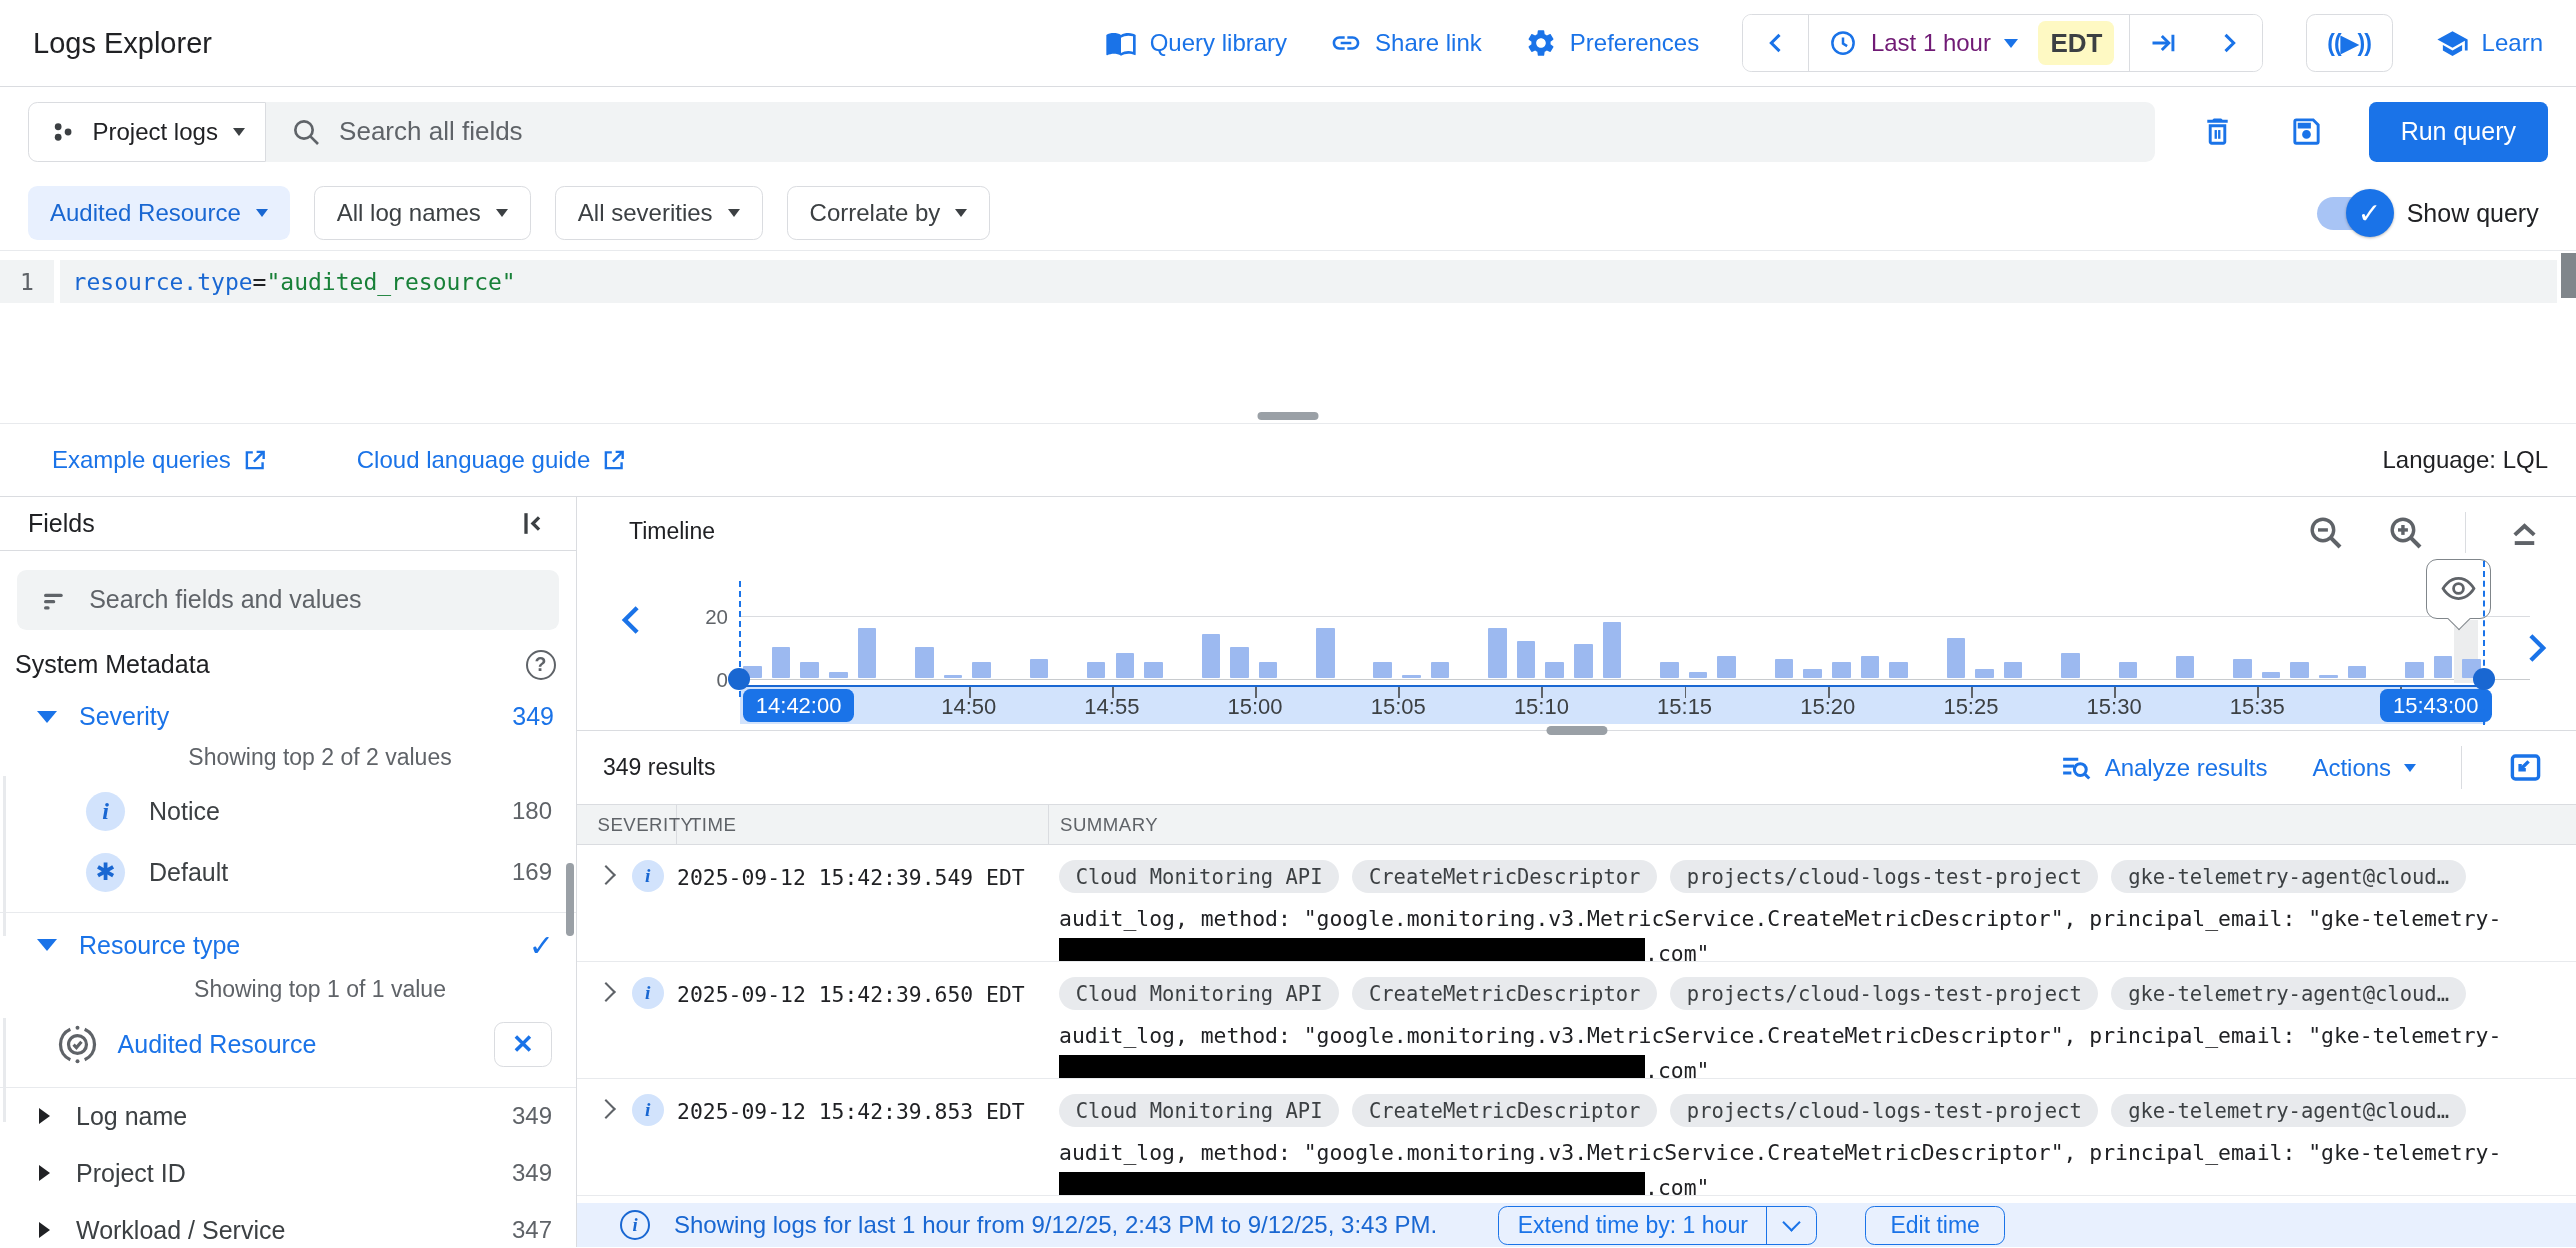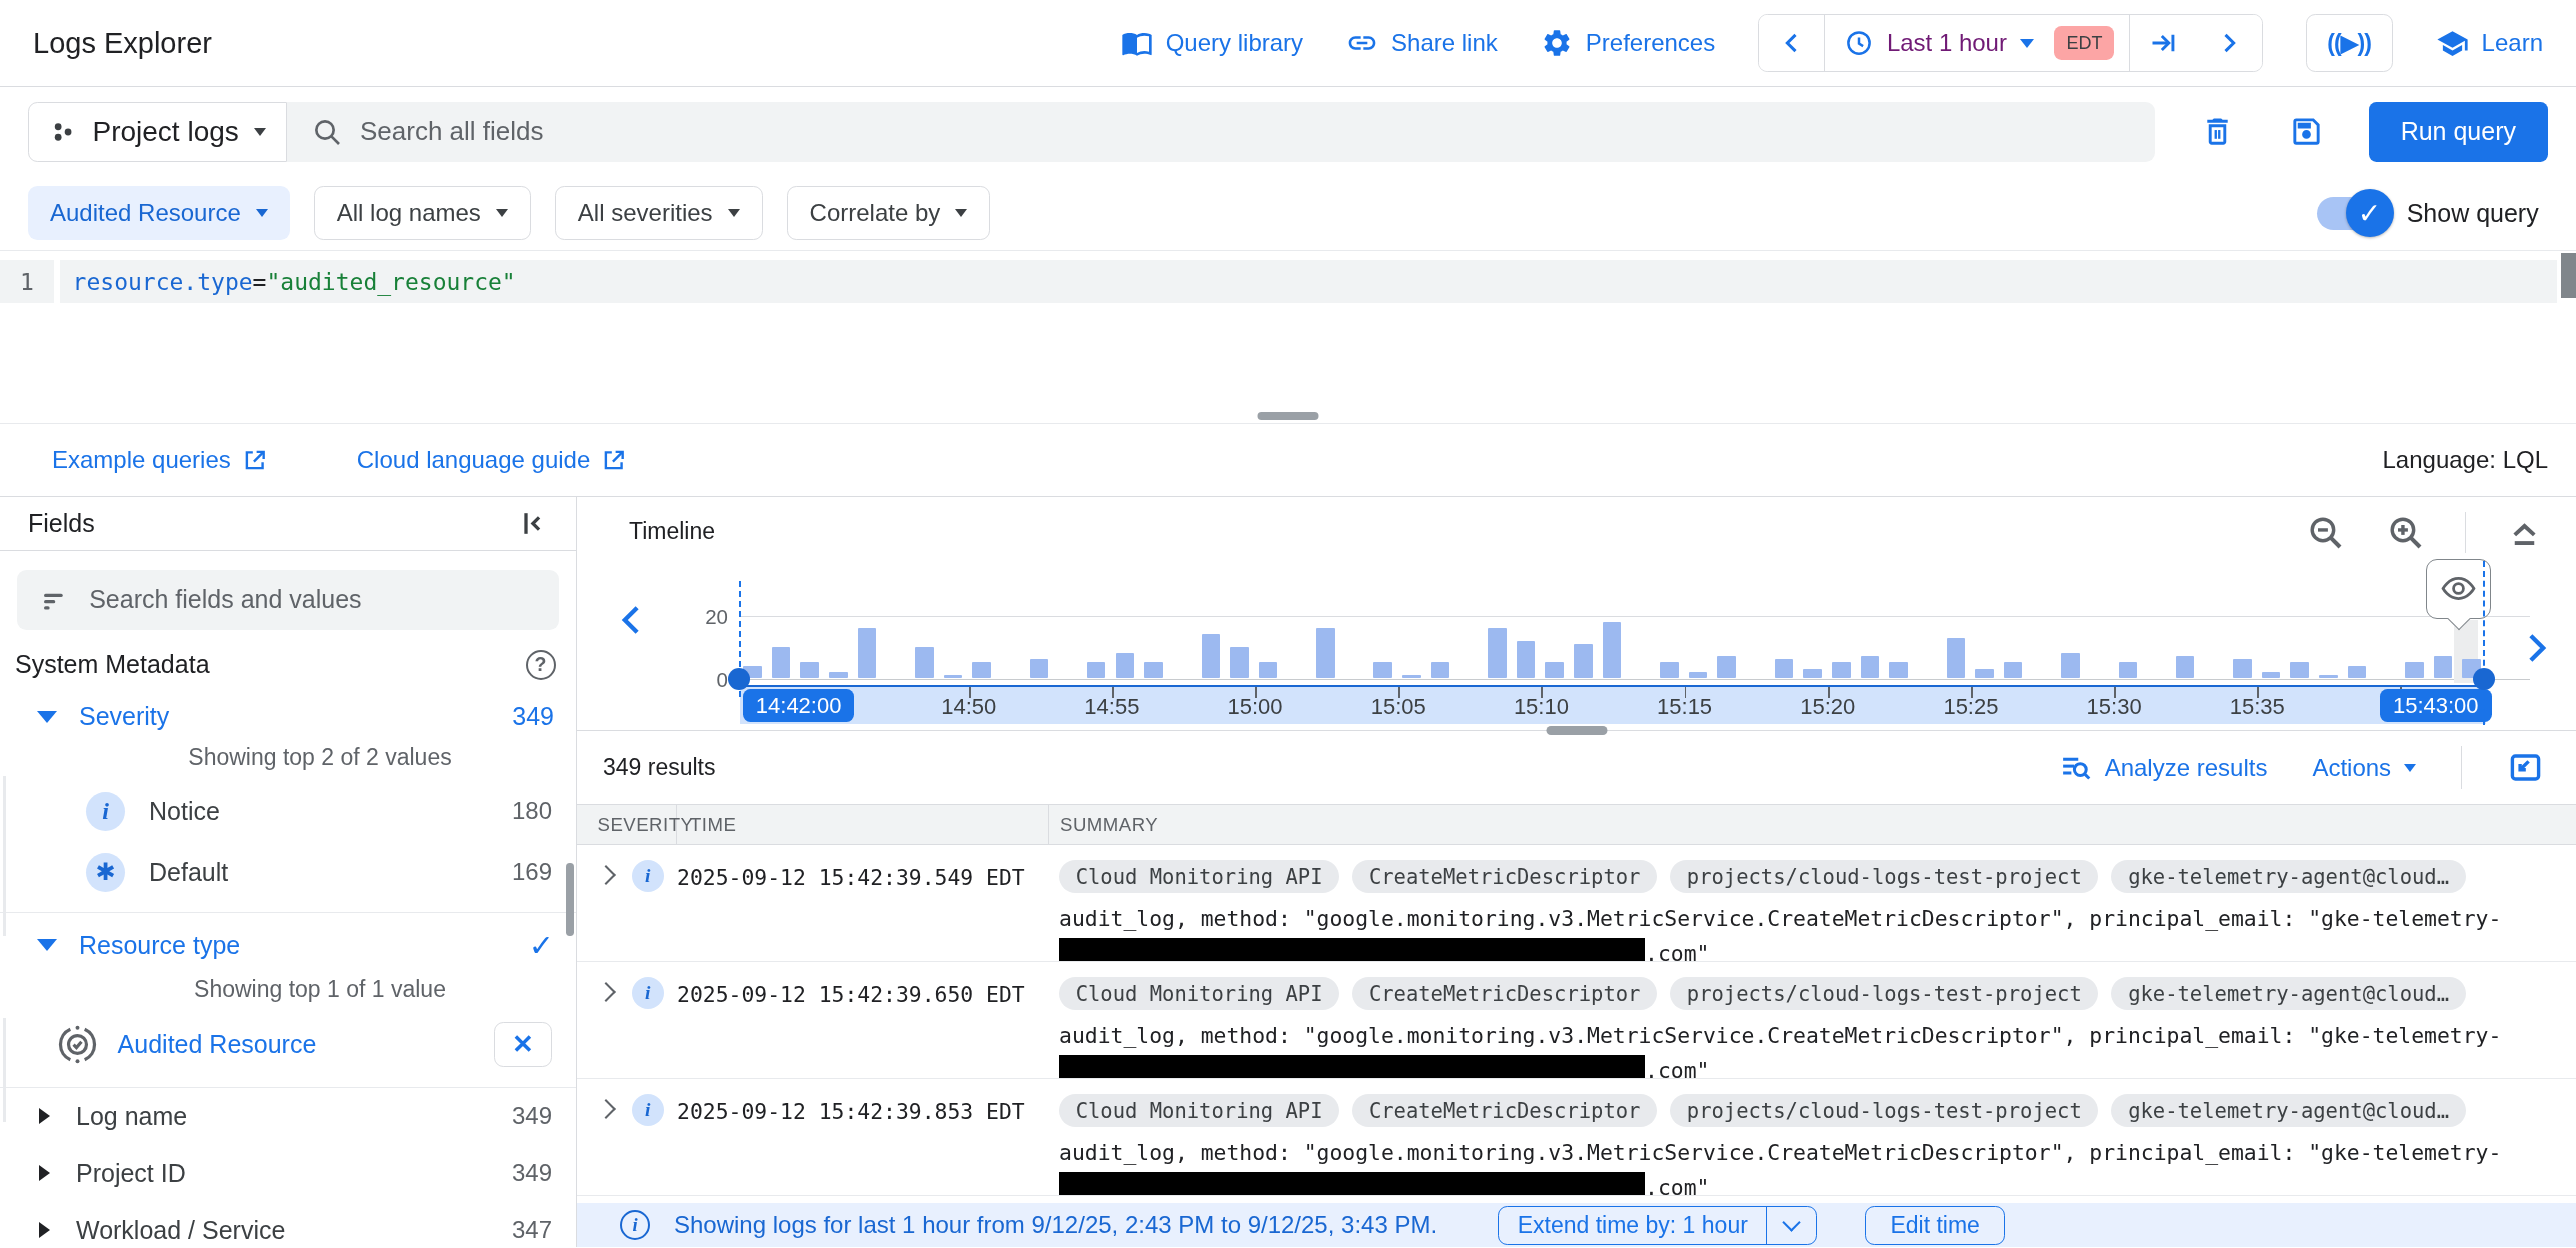--- a/index.html
+++ b/index.html
@@ -9,27 +9,27 @@
   svg { display:block; }
 
   
   .topbar { height:87px; border-bottom:0.9px solid #dadce0; display:flex; align-items:center; padding:0 33px; }
   .page-title { font-size:29px; color:#202124; }
   .topbar-right { margin-left:auto; display:flex; align-items:center; gap:43px; }
   .toplink { display:flex; align-items:center; gap:13px; color:#1a73e8; font-size:24px; font-weight:500; cursor:pointer; }
   .time-group { display:flex; align-items:center; border:0.9px solid #dadce0; border-radius:9.3px; height:58px; overflow:hidden; }
   .tg-btn { display:flex; align-items:center; gap:13px; padding:0 18.6px; height:100%; color:#701a75; font-size:24px; font-weight:500; cursor:pointer; background:#fff; border:none; }
   .tg-divider { width:0.9px; height:100%; background:#dadce0; }
-  .tz-badge { background:#fca5a5; color:#3c4043; border-radius:7.4px; padding:6.5px 12px; font-size:18px; font-weight:400; margin:0 15px 0 1.9px; }
+  .tz-badge { background:#fef9c3; color:#3c4043; border-radius:7.4px; padding:6.5px 12px; font-size:26px; font-weight:700; margin:0 15px 0 1.9px; }
   .caret-down { width:0; height:0; border-left:7.4px solid transparent; border-right:7.4px solid transparent; border-top:9.3px solid currentColor; display:inline-block; }
   .stream-btn { border:0.9px solid #dadce0; background:#fff; border-radius:9.3px; height:58px; width:87px; display:flex; align-items:center; justify-content:center; color:#1a73e8; font-size:23px; font-weight:700; cursor:pointer; letter-spacing:-0.9px; }
 
   
   .querybar { height:89px; display:flex; align-items:center; padding:0 28px; }
-  .scope-btn { height:60px; background:#fff; border:0.9px solid #dadce0; border-radius:9.3px 0 0 9.3px; padding:0 20.5px; font-size:28px; font-weight:500; color:#202124; display:flex; gap:15px; align-items:center; cursor:pointer; }
+  .scope-btn { height:60px; background:#fff; border:0.9px solid #dadce0; border-radius:9.3px 0 0 9.3px; padding:0 20.5px; font-size:24px; font-weight:500; color:#202124; display:flex; gap:15px; align-items:center; cursor:pointer; }
   .scope-btn .caret-down { border-top-color:#3c4043; border-left-width:6.5px; border-right-width:6.5px; border-top-width:8.4px; }
   .searchfield { flex:1; height:60px; background:#f1f3f4; border-radius:0 9.3px 9.3px 0; display:flex; align-items:center; padding:0 24px; gap:16.7px; color:#5f6368; font-size:26px; cursor:text; }
   .iconbtn { background:none; border:none; cursor:pointer; padding:0; }
   .qb-trash { margin-left:45px; }
   .qb-save { margin-left:54px; }
   .run-btn { margin-left:45px; background:#1a73e8; color:#fff; font-size:25px; font-weight:500; height:60px; padding:0 32px; border:none; border-radius:7.4px; cursor:pointer; }
 
   
   .chipsrow { height:74px; display:flex; align-items:center; padding:0 28px; gap:24px; }
   .chip { height:54px; border-radius:9.3px; padding:0 22px; font-size:24px; font-weight:500; display:flex; align-items:center; gap:15px; cursor:pointer; border:none; }

